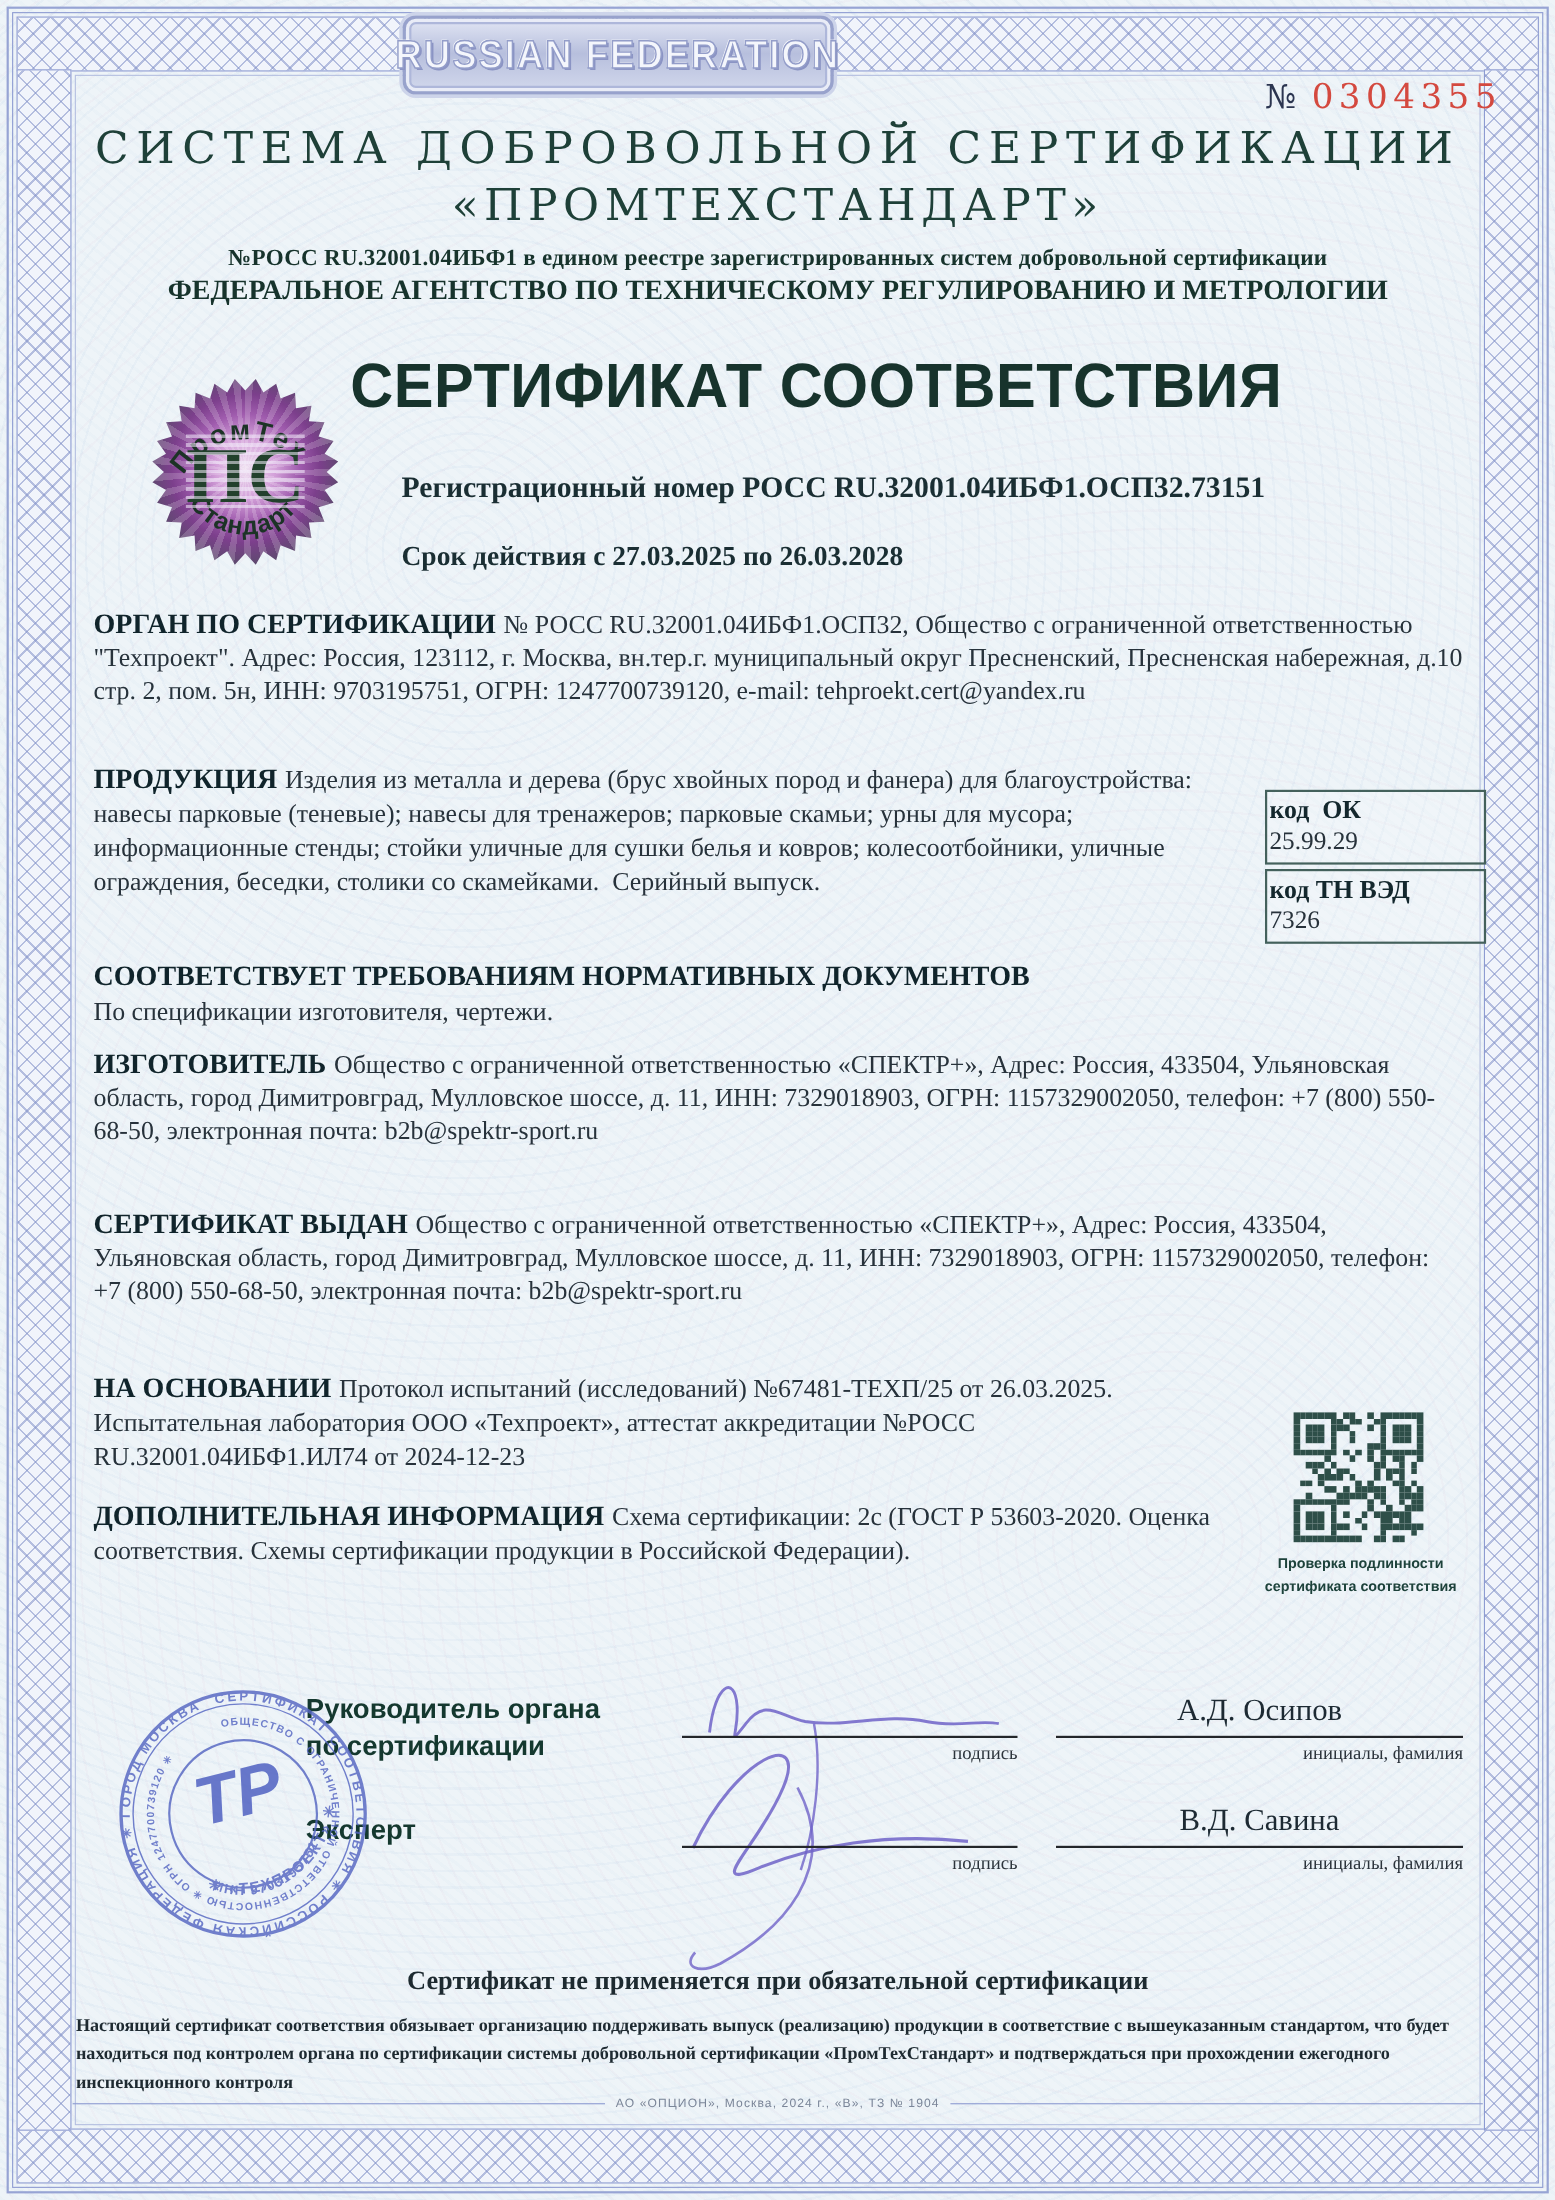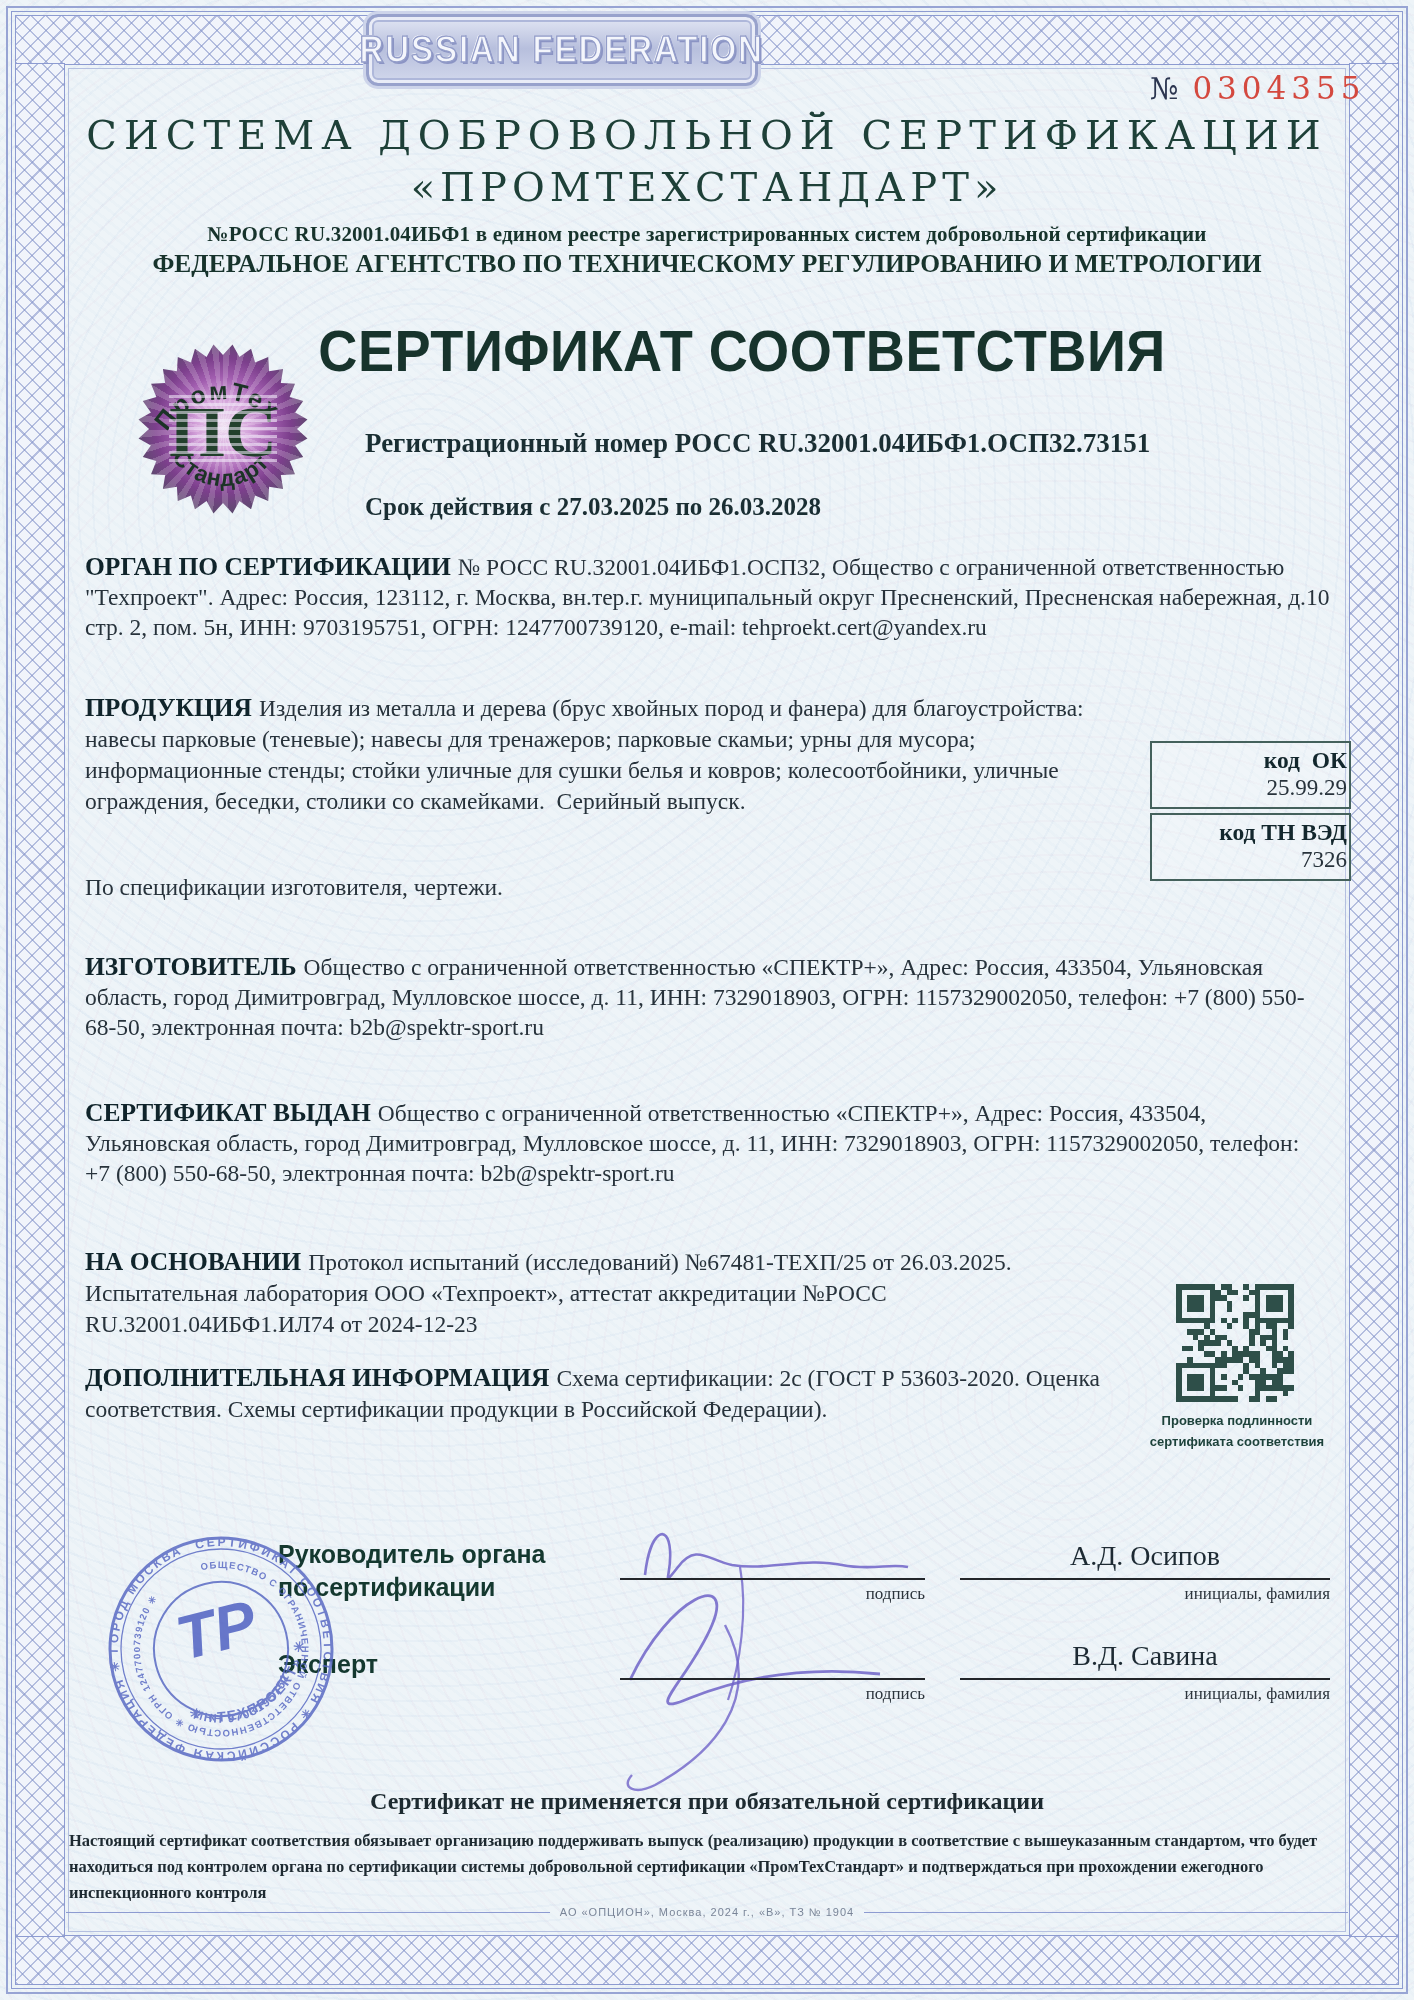--- a/index.html
+++ b/index.html
@@ -52,21 +52,21 @@
   .holo-rays{position:absolute;inset:0;background:repeating-conic-gradient(rgba(255,255,255,.18) 0 5deg, transparent 5deg 11deg);}
   .holo-stripes{position:absolute;left:18%;top:30%;width:64%;height:42%;
     background:repeating-linear-gradient(180deg, rgba(244,238,252,.55) 0 3px, transparent 3px 8px);}
   .holo svg{position:absolute;inset:0;}
   
   .para{left:85px;width:1245px;margin:0;font-size:23.5px;line-height:30px;color:#27323b;}
   .para.narrow{width:1050px;line-height:31px;}
   .lead{font-family:"Liberation Serif",serif;font-weight:bold;font-size:25.5px;color:#10242b;margin-right:7px;}
   .lead-block{display:block;margin-bottom:3px;}
   
-  .codebox{left:1150px;width:193px;border:2px solid #44615c;text-align:right;padding:4px 2px 6px;background:rgba(255,255,255,.15);margin-top:23px;}
+  .codebox{left:1150px;width:193px;border:2px solid #44615c;text-align:left;padding:4px 2px 6px;background:rgba(255,255,255,.15);}
   .codebox .cl{font-weight:bold;font-size:23.5px;color:#13272d;}
   .codebox .cv{font-size:23px;color:#27323b;margin-top:1px;}
   
   .qr{left:1176px;top:1284px;width:118px;height:118px;display:grid;grid-template-columns:repeat(21,1fr);grid-template-rows:repeat(21,1fr);}
   .qr div.d{background:#2e4f49;}
   .qr-caption{left:1148px;top:1410px;width:178px;text-align:center;font-family:"Liberation Sans",sans-serif;
     font-weight:bold;font-size:13px;line-height:21px;color:#1d423b;}
   
   .role{font-family:"Liberation Sans",sans-serif;font-weight:bold;font-size:25px;line-height:33px;color:#14382f;}
   .sigline{border-top:2px solid #23262a;height:0;}
@@ -143,21 +143,21 @@
   <div class="abs codebox" style="top:718px">
     <div class="cl">код&nbsp; ОК</div>
     <div class="cv">25.99.29</div>
   </div>
   <div class="abs codebox" style="top:790px">
     <div class="cl">код ТН ВЭД</div>
     <div class="cv">7326</div>
   </div>
 
   <p class="abs para" style="top:872px">
-    <span>По спецификации изготовителя, чертежи.</span>
+    <span class="lead lead-block">СООТВЕТСТВУЕТ ТРЕБОВАНИЯМ НОРМАТИВНЫХ ДОКУМЕНТОВ</span><span>По спецификации изготовителя, чертежи.</span>
   </p>
 
   <p class="abs para" style="top:952px">
     <span class="lead">ИЗГОТОВИТЕЛЬ</span><span>Общество с ограниченной ответственностью «СПЕКТР+», Адрес: Россия, 433504, Ульяновская область, город Димитровград, Мулловское шоссе, д. 11, ИНН: 7329018903, ОГРН: 1157329002050, телефон: +7 (800) 550-68-50, электронная почта: b2b@spektr-sport.ru</span>
   </p>
 
   <p class="abs para" style="top:1098px">
     <span class="lead">СЕРТИФИКАТ ВЫДАН</span><span>Общество с ограниченной ответственностью «СПЕКТР+», Адрес: Россия, 433504, Ульяновская область, город Димитровград, Мулловское шоссе, д. 11, ИНН: 7329018903, ОГРН: 1157329002050, телефон: +7 (800) 550-68-50, электронная почта: b2b@spektr-sport.ru</span>
   </p>
 

